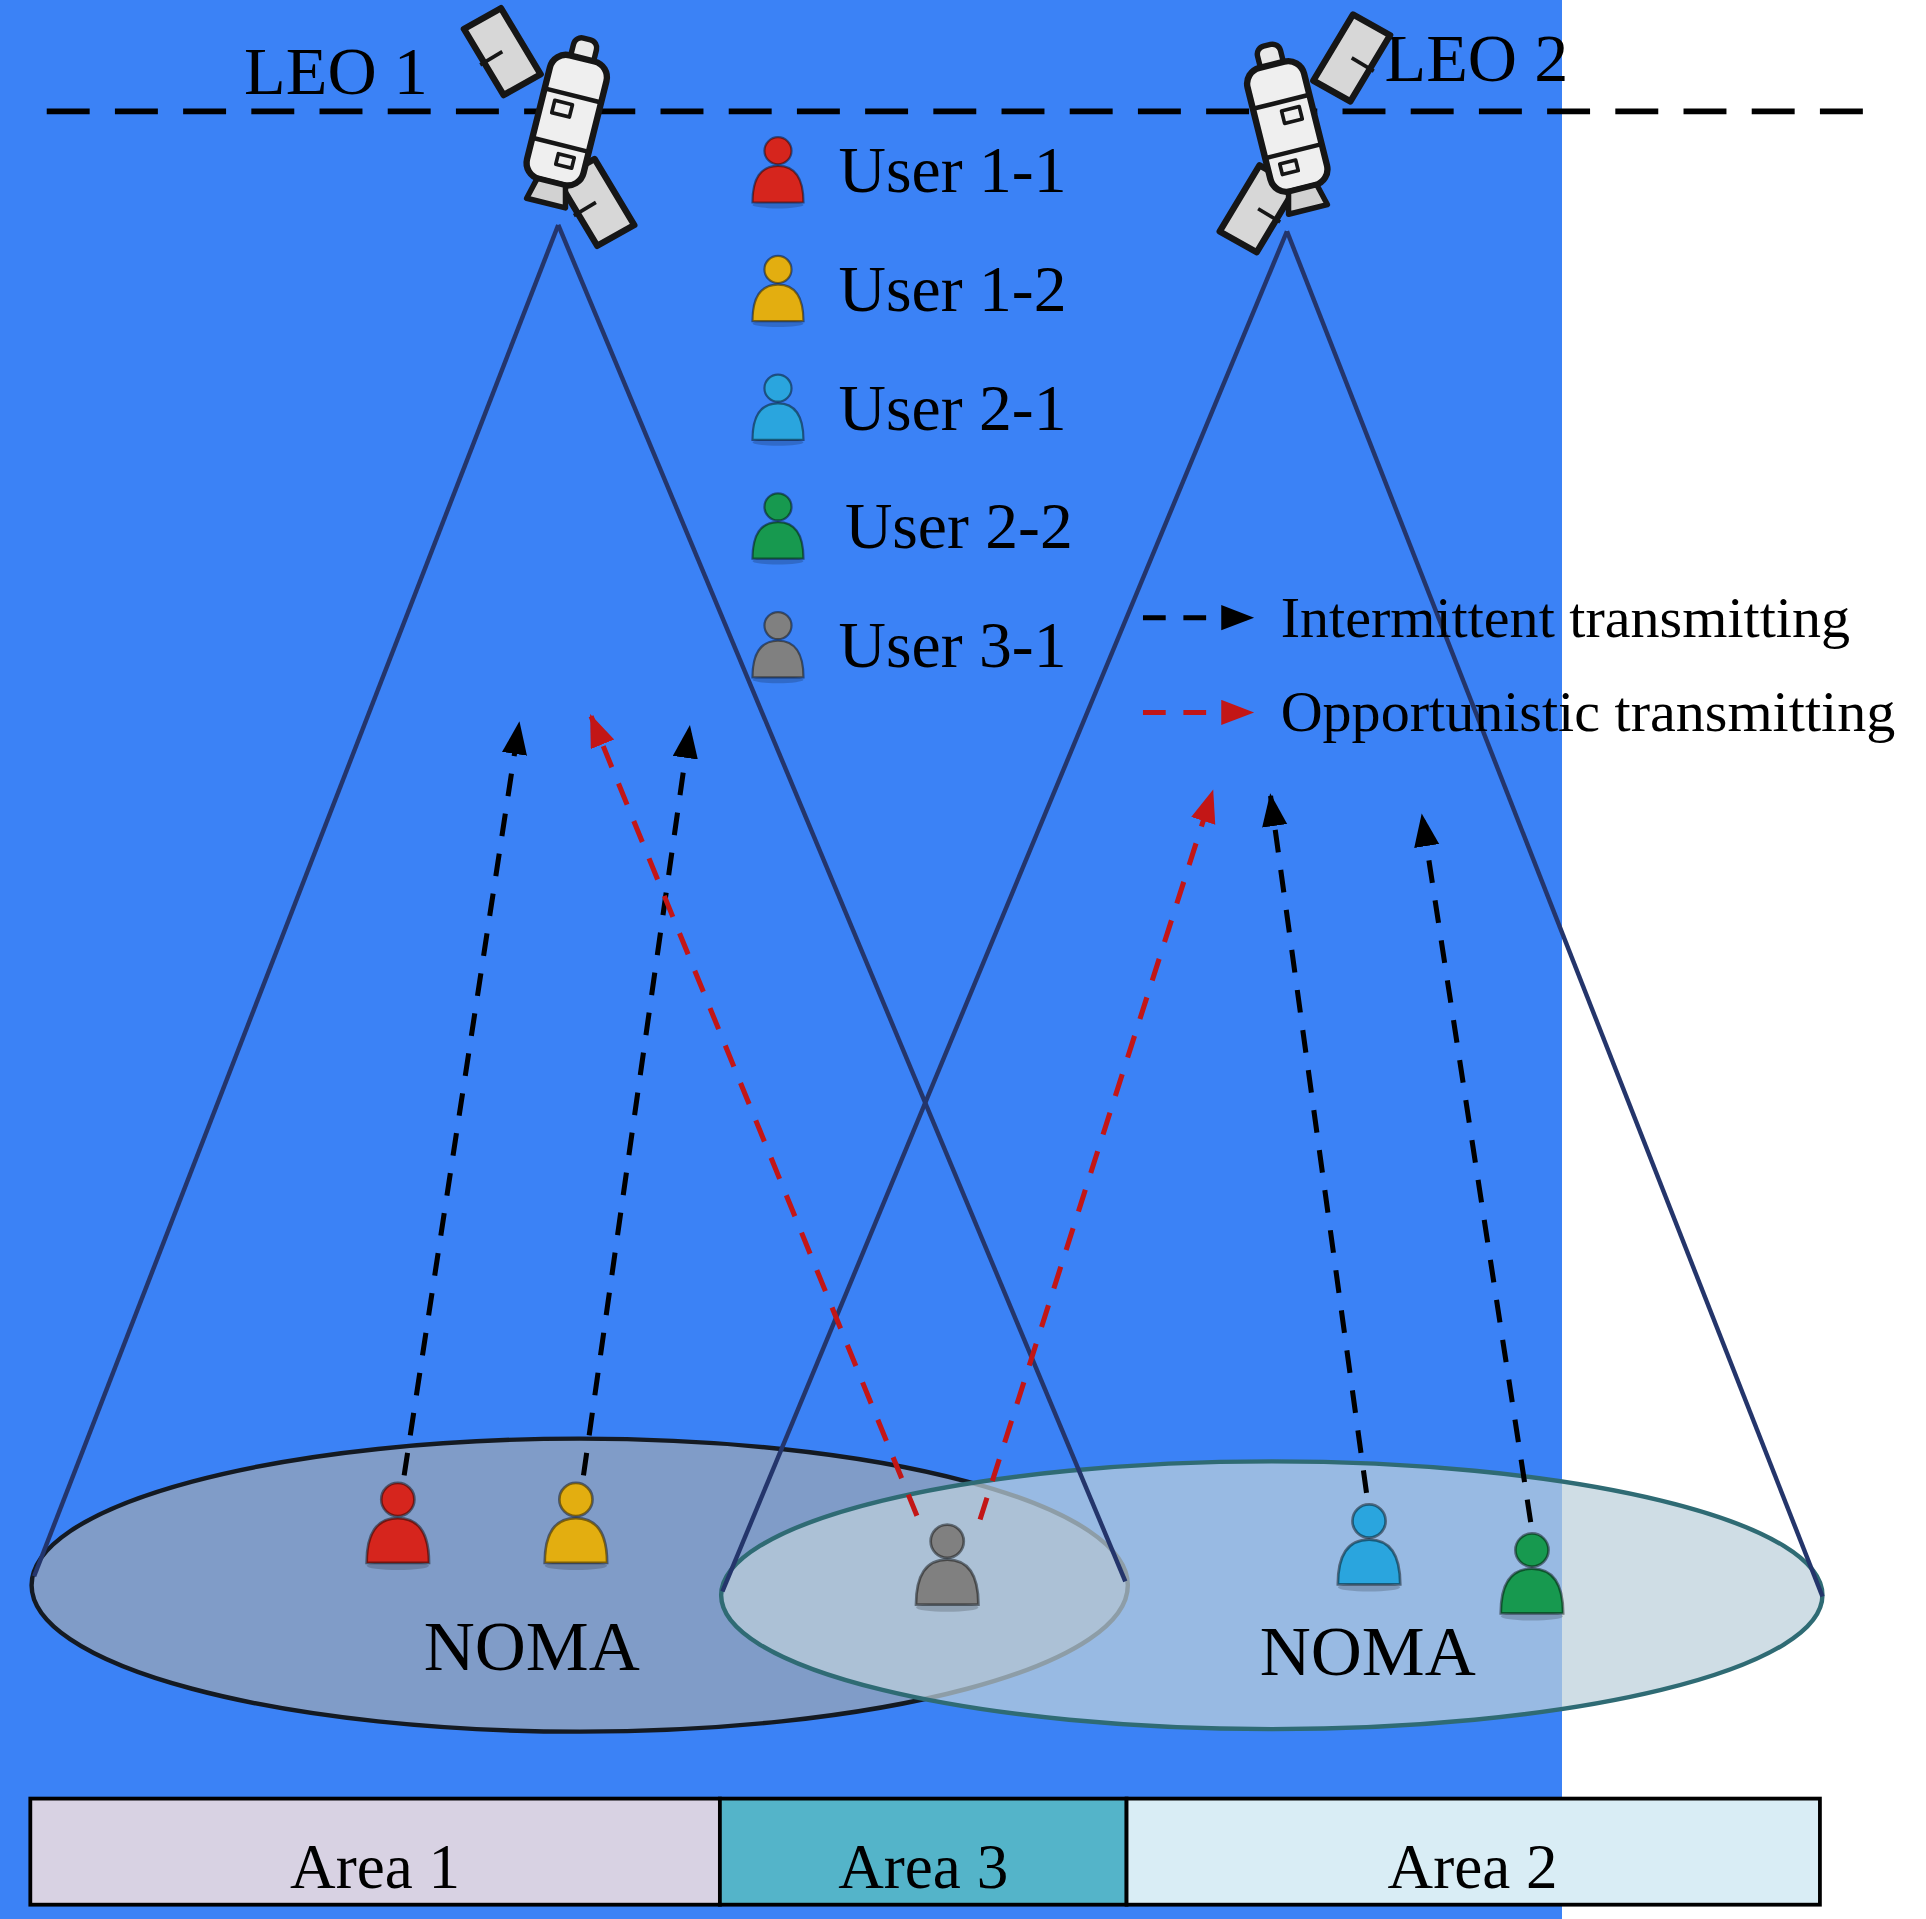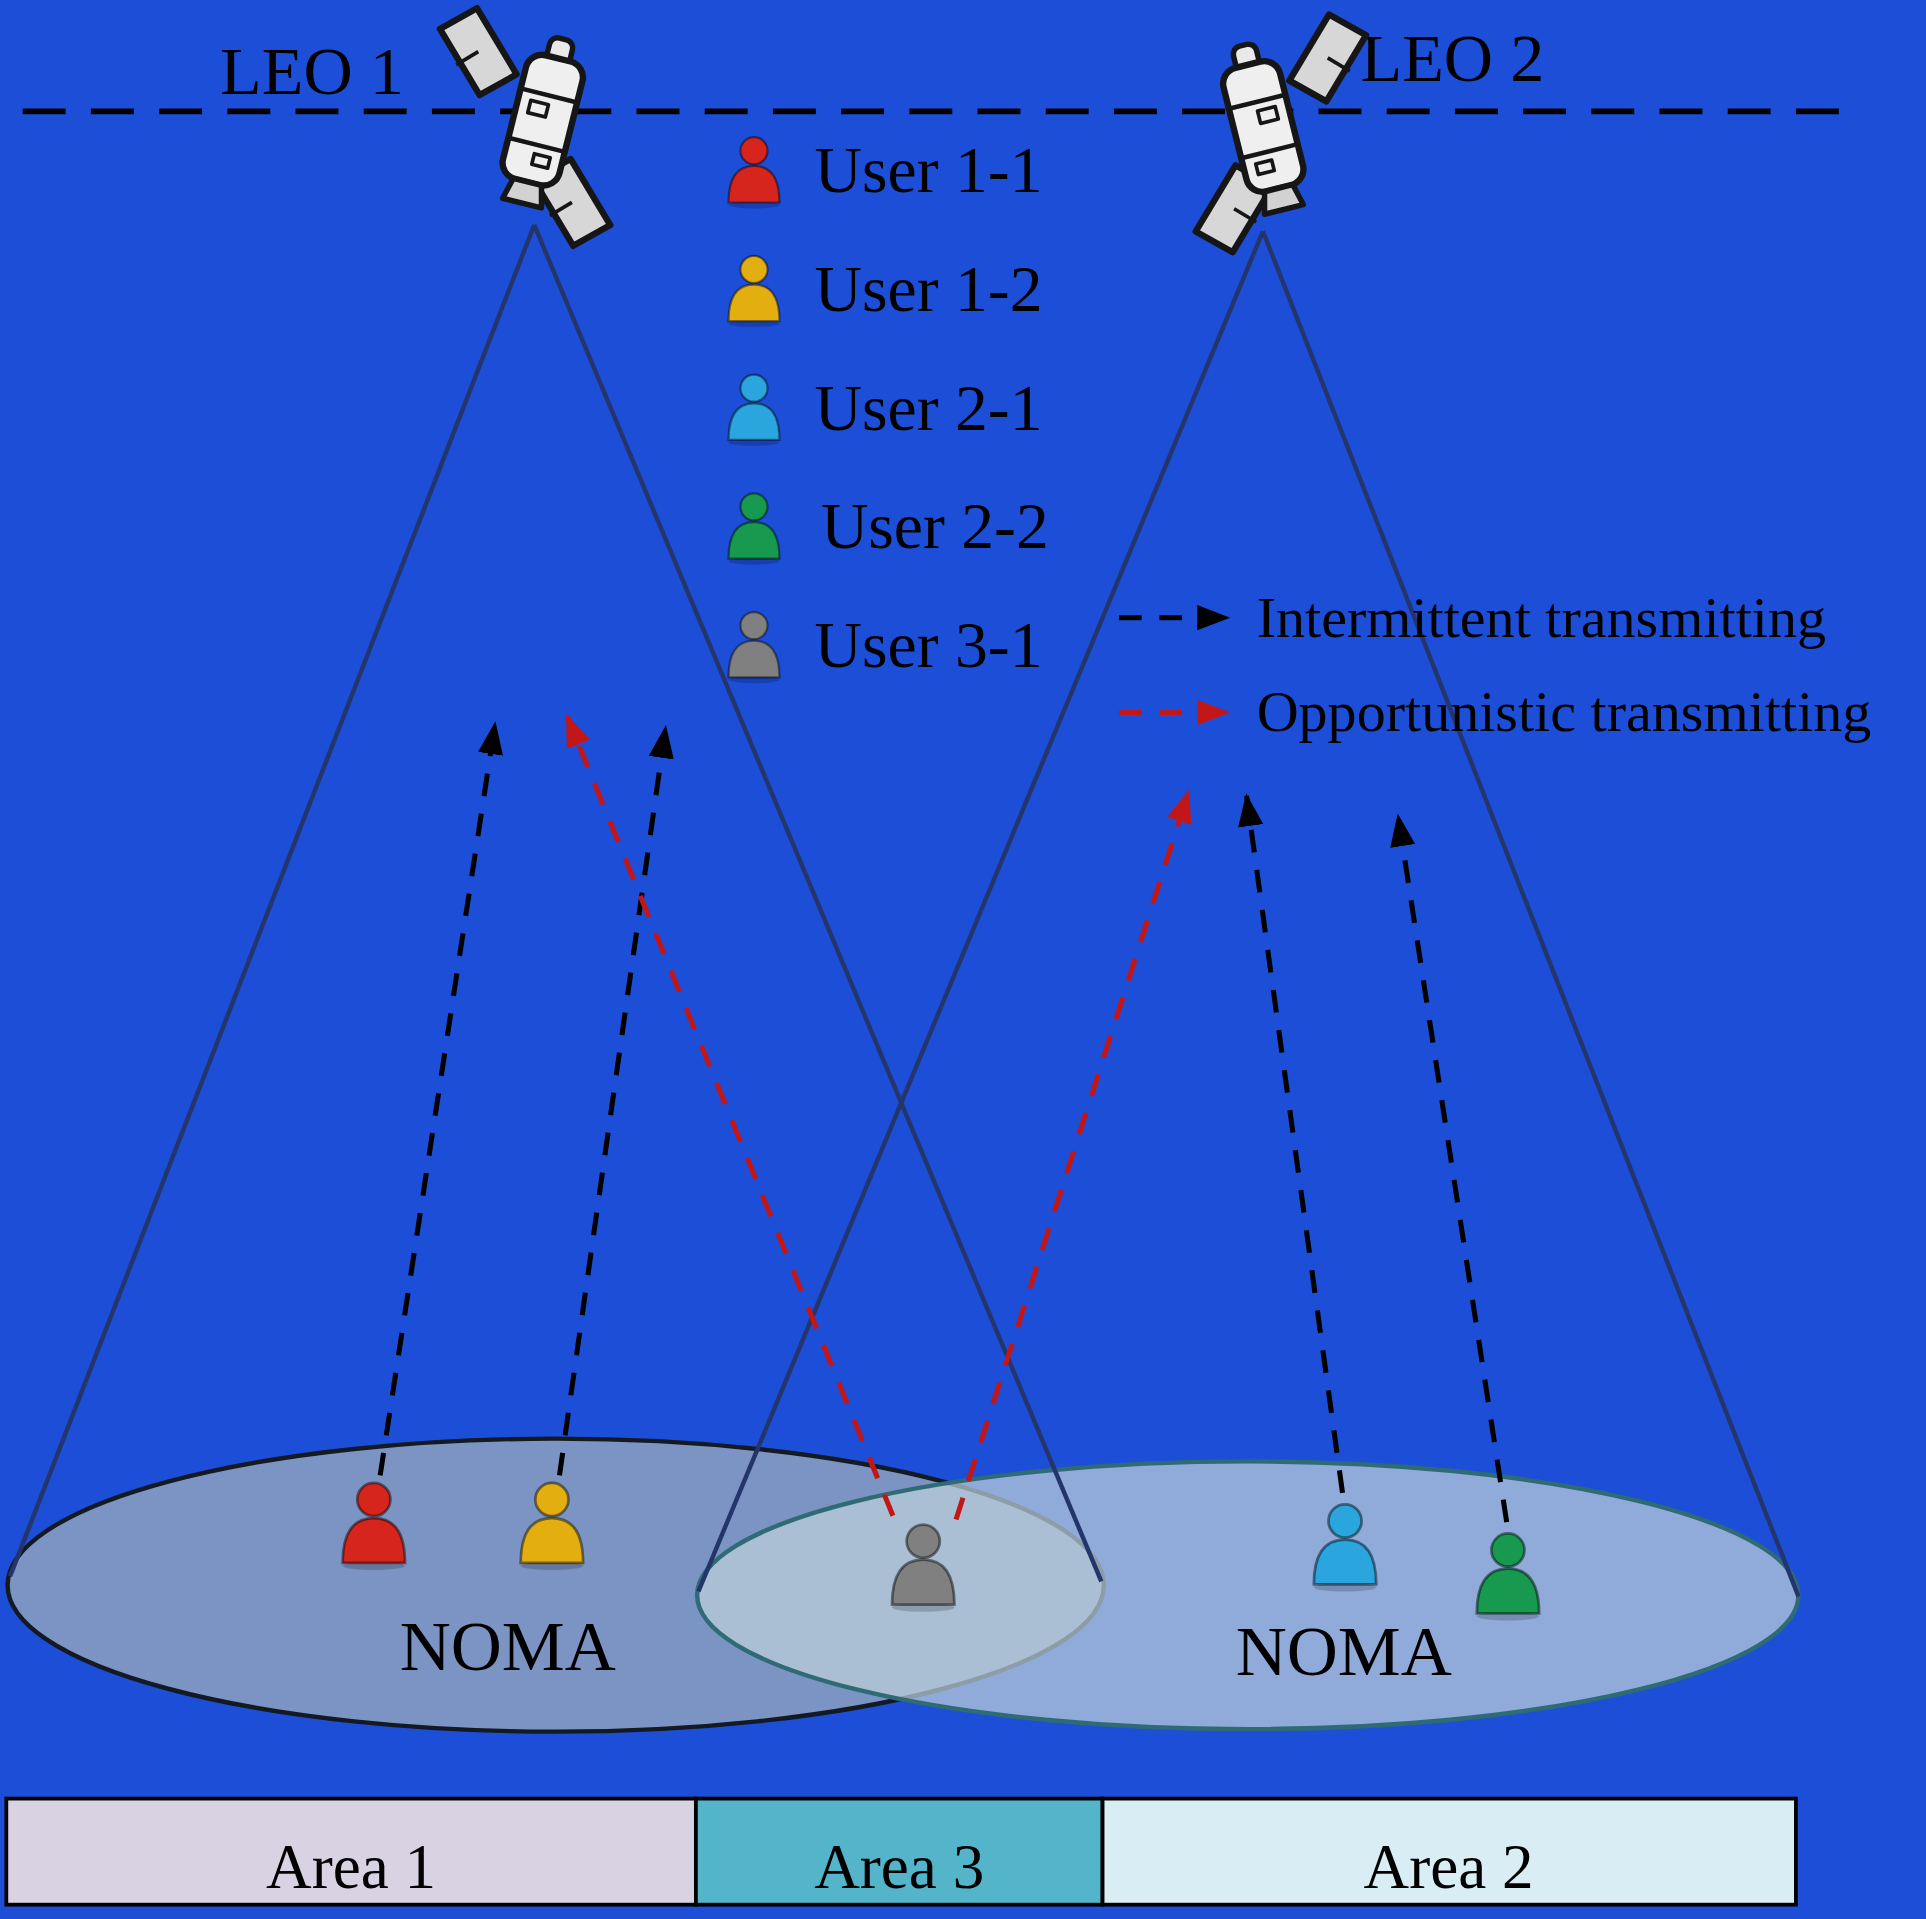--- a/index.html
+++ b/index.html
@@ -1,23 +1,24 @@
 <!DOCTYPE html>
 <html style="font-size:10px"><head>
 <meta charset="utf-8">
 <style>
   html, body {
     margin: 0;
     padding: 0;
     background: #ffffff;
   }
   .figure-wrap {
-    width: 1926px;
+    width: 1538px;
     height: 1920px;
-    background: #1d4ed8;
+    background: #3b82f6;
+    padding-left: 24px;
   }
   svg text {
     font-family: "Liberation Serif", "DejaVu Serif", serif;
     fill: #000000;
   }
   .t-leo  { font-size: 54px; }
   .t-user { font-size: 52px; }
   .t-link { font-size: 46px; }
   .t-noma { font-size: 56px; }
   .t-area { font-size: 50px; }

